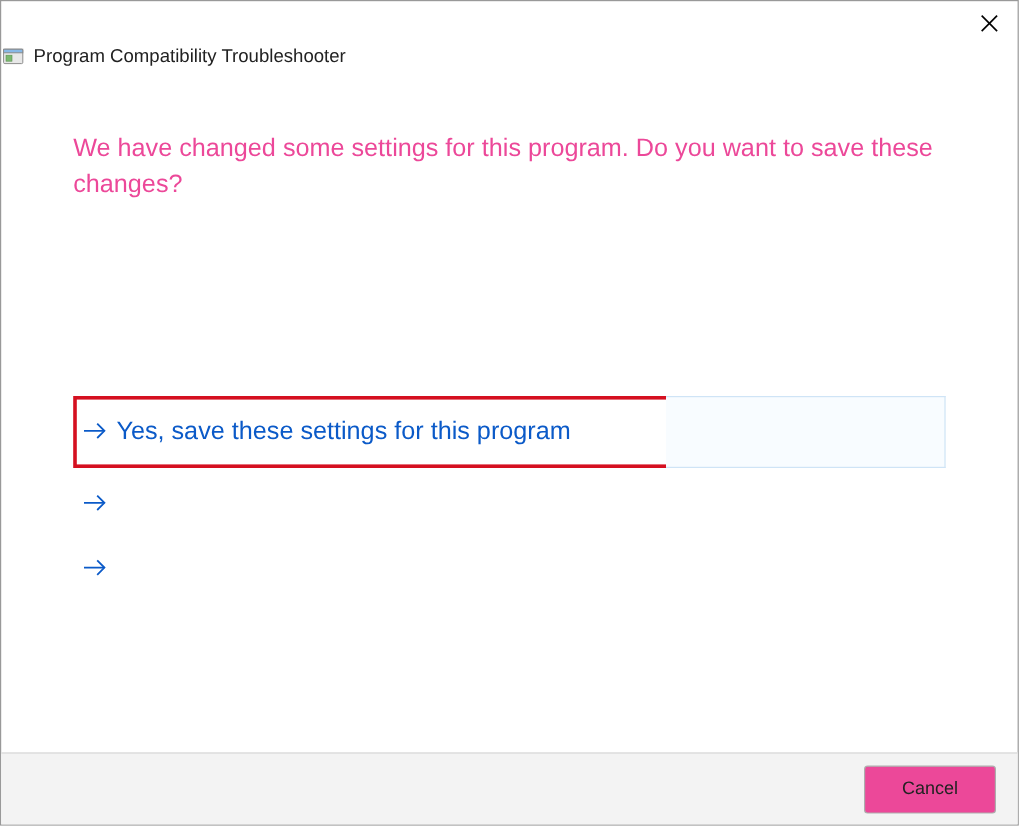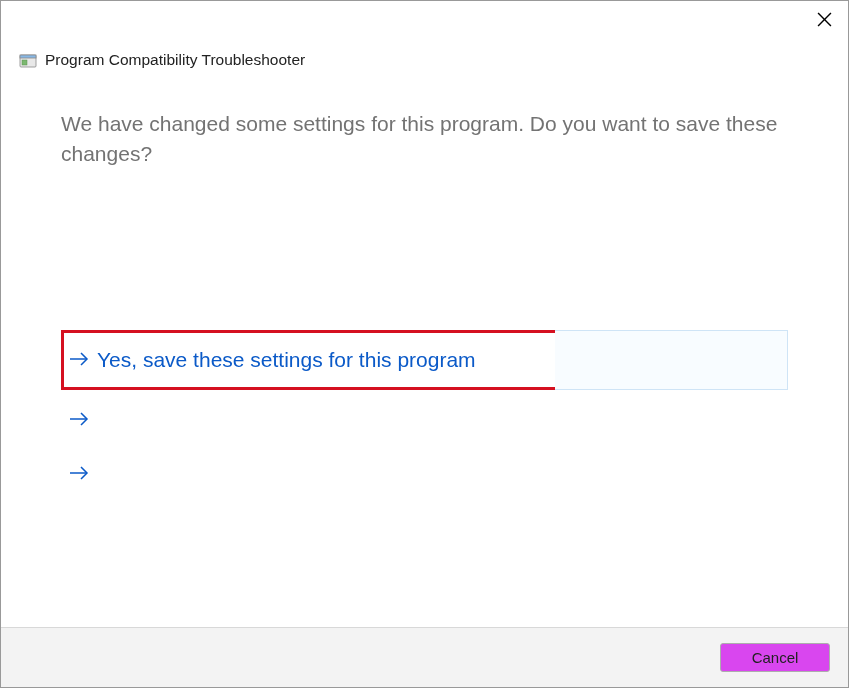--- a/index.html
+++ b/index.html
@@ -38,22 +38,22 @@
       align-items: center;
       justify-content: center;
       cursor: pointer;
     }
     .close-btn svg {
       width: 15px;
       height: 15px;
     }
     .header {
       display: flex;
-      align-items: flex-end;
-      padding-left: 18px;
+      align-items: flex-start;
+      padding-left: 1px;
       height: 30px;
       gap: 8px;
     }
     .header-icon {
       width: 18px;
       height: 16px;
       position: relative;
     }
     .header-icon svg {
       width: 18px;
@@ -62,21 +62,21 @@
     .header-title {
       font-size: 15.5px;
       color: #222;
     }
     .content {
       flex: 1;
       padding: 40px 60px 0 60px;
     }
     .instruction {
       font-size: 21px;
-      color: #737373;
+      color: #ec4899;
       line-height: 1.45;
       font-weight: 400;
     }
     .options {
       margin-top: 160px;
     }
     .option {
       display: flex;
       align-items: flex-start;
       padding: 15px 10px 15px 8px;
@@ -125,22 +125,22 @@
       height: 60px;
       border-top: 1px solid #d8d8d8;
       background: #f3f3f3;
       display: flex;
       justify-content: flex-end;
       align-items: center;
       padding-right: 18px;
     }
     .cancel-btn {
       min-width: 110px;
-      height: 29px;
-      background: #d946ef;
+      height: 40px;
+      background: #ec4899;
       border: 1px solid #adadad;
       border-radius: 3px;
       font-size: 15px;
       color: #222;
       cursor: pointer;
       font-family: inherit;
     }
   </style>
 </head>
 <body>

